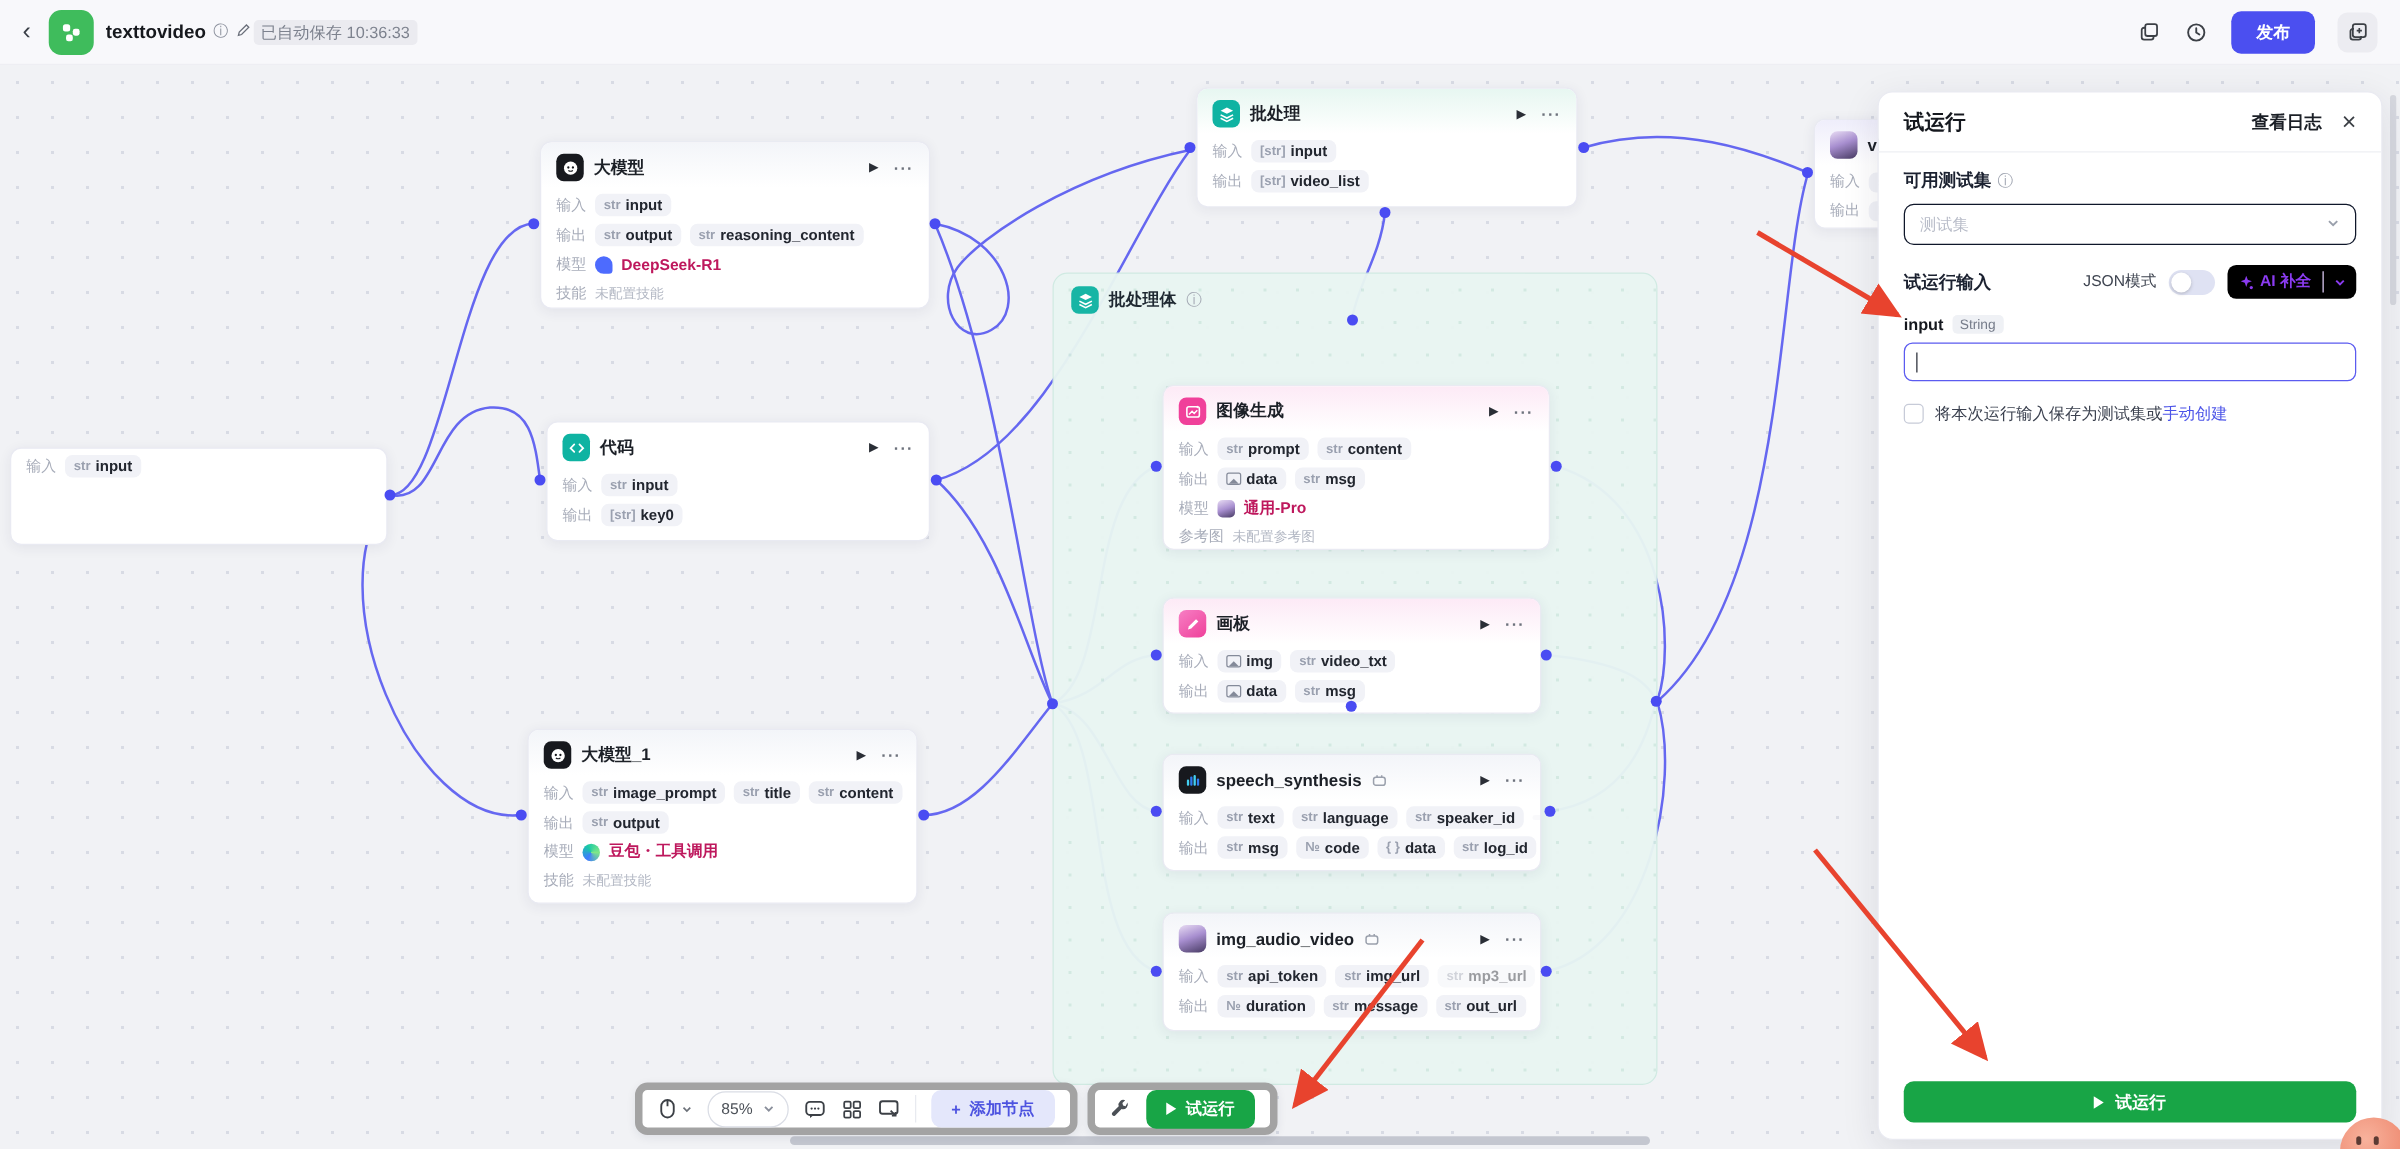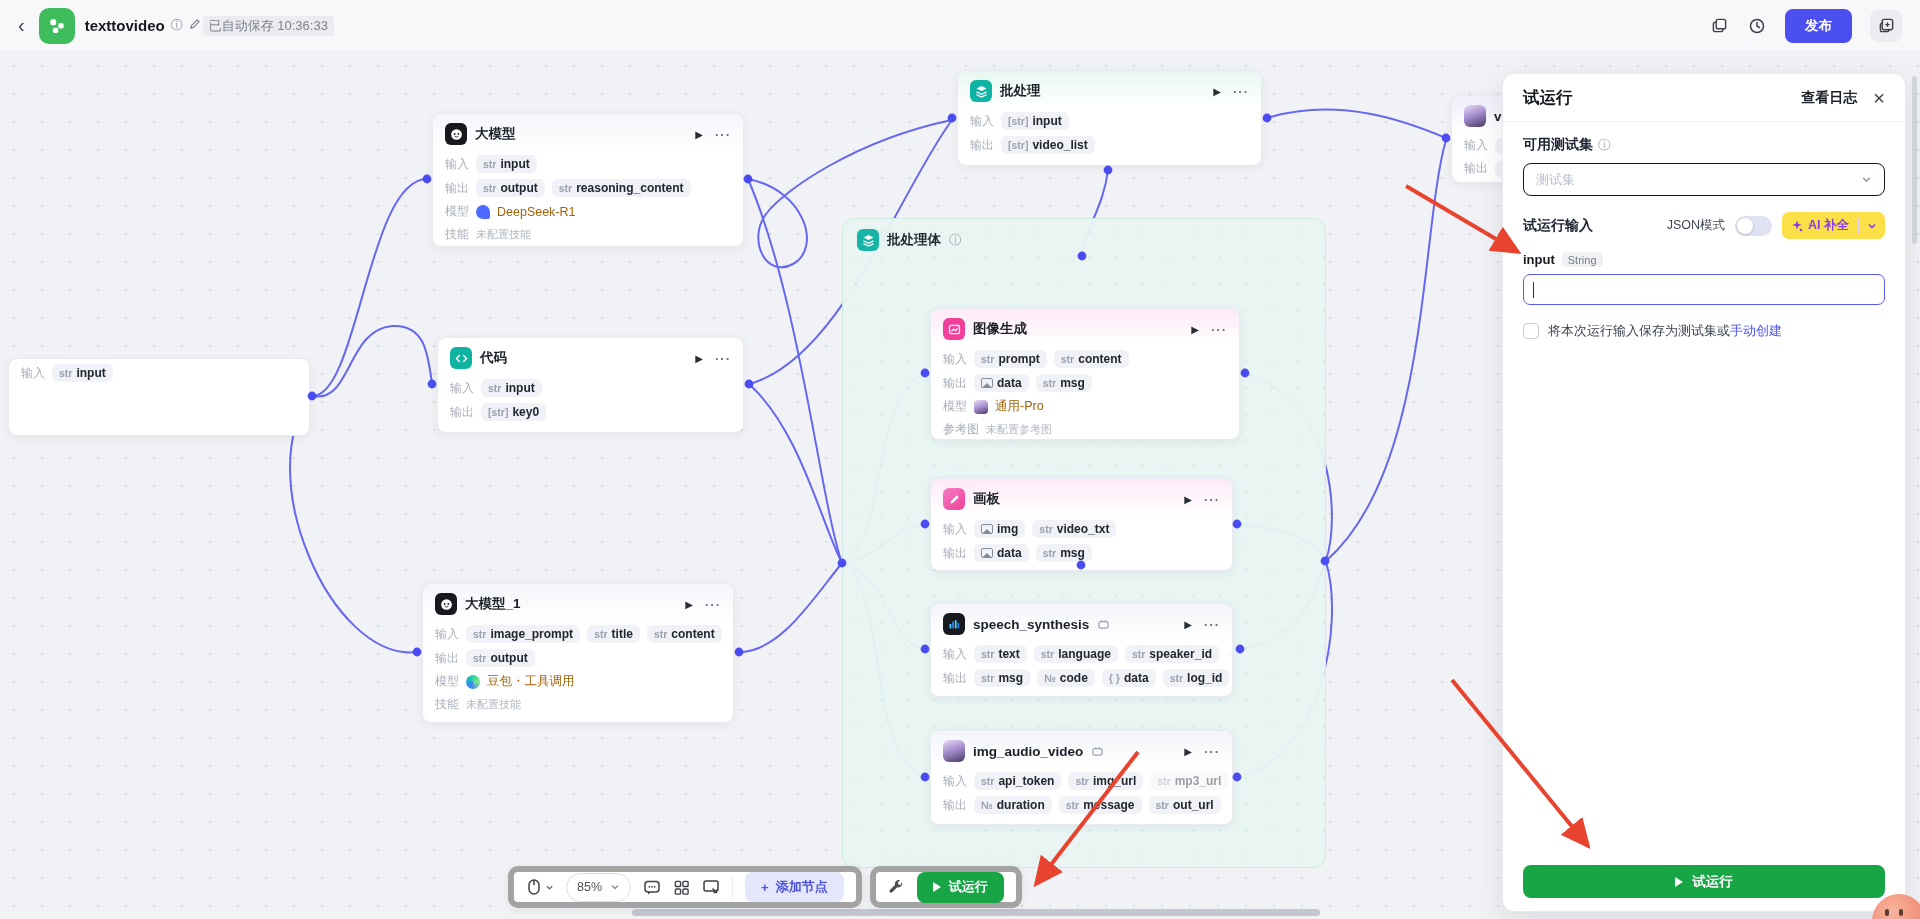--- a/index.html
+++ b/index.html
@@ -65,21 +65,21 @@
   .tag b { color:#22262f; font-weight:600; font-size:12px; }
   .tag .tt { color:#9aa0af; font-style:normal; font-size:10.5px; font-weight:600; }
   .tag.faded { opacity:.45; }
   .tico-img { width:12px; height:10px; border:1.3px solid #848a99; border-radius:2px; position:relative; }
   .tico-img:after { content:""; position:absolute; left:1px; bottom:0; width:0; height:0;
     border-left:4px solid transparent; border-right:4px solid transparent; border-bottom:4px solid #848a99; }
   .micon { width:14px; height:14px; border-radius:50%; display:inline-block; flex-shrink:0;}
   .micon.deepseek { background:#4d6bfe; border-radius:50% 50% 20% 50%; }
   .micon.doubao { background:conic-gradient(from 210deg,#3f7bff,#18c9a6,#7ee787,#3f7bff); }
   .micon.avatar { border-radius:4px; background:linear-gradient(160deg,#e8dcf3,#a88fd0 50%,#473a63); }
-  .mval { font-size:12.5px; color:#a16207; font-weight:400; }
+  .mval { font-size:12.5px; color:#be185d; font-weight:700; }
   .nempty { font-size:11px; color:#b3b8c4; }
 
   
   .batchbody { position:absolute; left:842px; top:218px; width:484px; height:650px;
     background-color:#e9f6f2; border:1px solid #cfeae2; border-radius:12px; z-index:3;
     background-image:radial-gradient(#d2e9e2 1.3px, transparent 1.3px); background-size:26px 26px;
     opacity:.96; }
   .bb-head { display:flex; align-items:center; gap:8px; padding:10px 14px; }
   .bb-title { font-size:13.5px; font-weight:700; color:#16202a; }
 
@@ -119,21 +119,21 @@
     display:flex; align-items:center; padding:0 12px; cursor:pointer; }
   .placeholder { color:#b9bdc9; font-size:13px; }
   .selectbox .chev { margin-left:auto; }
   .ri-row { display:flex; align-items:center; margin-top:16px; }
   .ri-label { font-size:14px; font-weight:600; color:#1b2130; }
   .ri-right { margin-left:auto; display:flex; align-items:center; gap:10px; }
   .jsonmode { font-size:12.5px; color:#3e4450; }
   .toggle { width:37px; height:20px; background:#dfe2f3; border-radius:10px; position:relative; cursor:pointer;}
   .toggle .knob { position:absolute; left:2px; top:2px; width:16px; height:16px; background:#fff;
     border-radius:50%; box-shadow:0 1px 3px rgba(0,0,0,.2); }
-  .aibtn { display:flex; align-items:center; background:#fde047; border-radius:7px; height:27px;
+  .aibtn { display:flex; align-items:center; background:#000000; border-radius:7px; height:27px;
     overflow:hidden; cursor:pointer;}
   .aibtn .main { display:flex; align-items:center; gap:5px; padding:0 9px; font-size:12.5px;
     font-weight:700; color:#8a3bf0; }
   .aibtn .sep { width:1px; height:17px; background:#e0cdf8; }
   .aibtn .dd { padding:0 8px; display:flex; align-items:center; }
   .field-row { display:flex; align-items:center; gap:7px; margin-top:13px; }
   .fname { font-size:13px; font-weight:700; color:#15181e; }
   .ftype { font-size:11px; color:#767c8a; background:#eff1f5; border-radius:4px; padding:1.5px 6px; }
   .pinput { margin-top:7px; height:31px; border:1.6px solid #5b5bf0; border-radius:7px;
     display:flex; align-items:center; padding:0 9px; }

